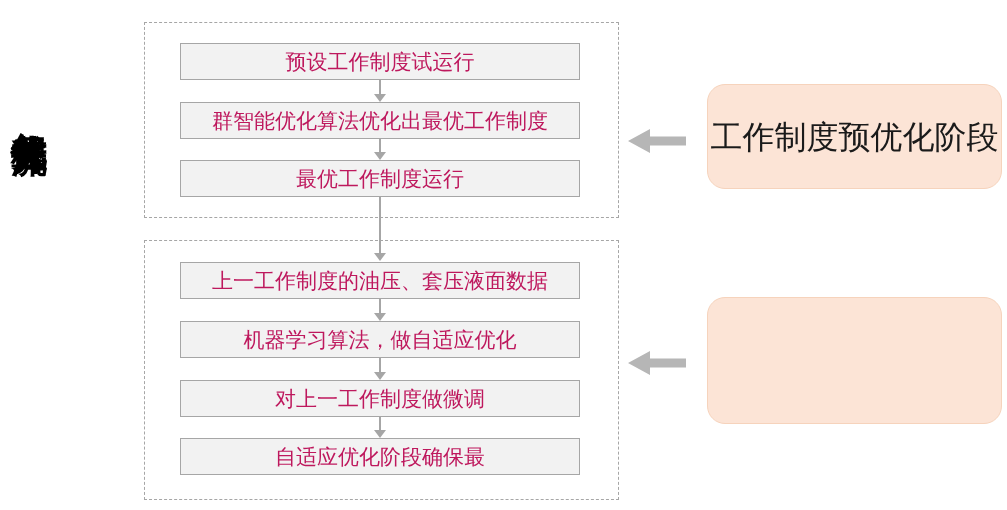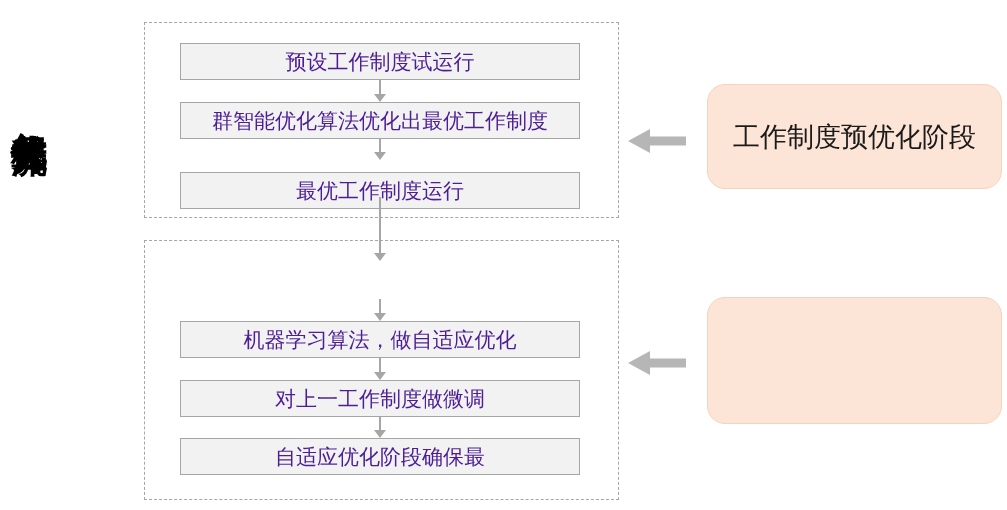--- a/index.html
+++ b/index.html
@@ -41,26 +41,26 @@
   .flow-box {
     position: absolute;
     left: 180px;
     width: 400px; height: 37px;
     background: #f2f2f2;
     border: 1.5px solid #a6a6a6;
     display: flex;
     align-items: center;
     justify-content: center;
     font-size: 21px;
-    color: #4c1d95;
+    color: #be185d;
     white-space: nowrap;
   }
   .box1 { top: 43px; }
   .box2 { top: 102px; font-family: Liberation Serif, serif; }
-  .box3 { top: 160px; margin-top: 12px; }
+  .box3 { top: 160px; }
   .box4 { top: 262px; }
   .box5 { top: 321px; }
   .box6 { top: 380px; }
   .box7 { top: 438px; }
 
   
   .v-arrow { position: absolute; left: 373px; width: 14px; }
   .v-arrow .shaft {
     position: absolute; left: 50%; transform: translateX(-50%);
     top: 0; bottom: 7px; width: 2px; background: #a6a6a6;
@@ -89,21 +89,21 @@
     position: absolute;
     left: 707px;
     width: 295px;
     background: #fce4d6;
     border: 1.5px solid #f6d3bc;
     border-radius: 18px;
     display: flex;
     flex-direction: column;
     align-items: center;
     justify-content: center;
-    font-size: 27px;
+    font-size: 32px;
     line-height: 38px;
     color: #1a1a1a;
     text-align: center;
   }
   .callout1 { top: 84px;  height: 105px; }
   .callout2 { top: 297px; height: 127px; }
 </style>
 </head>
 <body>
 
@@ -112,20 +112,21 @@
   <div class="diagram-title">气井优化计算流程</div>
 
   <div class="stage-group stage1"></div>
 
   <div class="stage-group stage2"></div>
 
   <div class="flow-box box1">预设工作制度试运行</div>
   <div class="flow-box box2">群智能优化算法优化出最优工作制度</div>
   <div class="flow-box box3">最优工作制度运行</div>
 
+  <div class="flow-box box4">上一工作制度的油压、套压液面数据</div>
   <div class="flow-box box5">机器学习算法，做自适应优化</div>
   <div class="flow-box box6">对上一工作制度做微调</div>
   <div class="flow-box box7">自适应优化阶段确保最</div>
 
   <div class="v-arrow va1">
       <div class="shaft"></div>
       <div class="head"></div>
     </div>
   <div class="v-arrow va2">
       <div class="shaft"></div>

